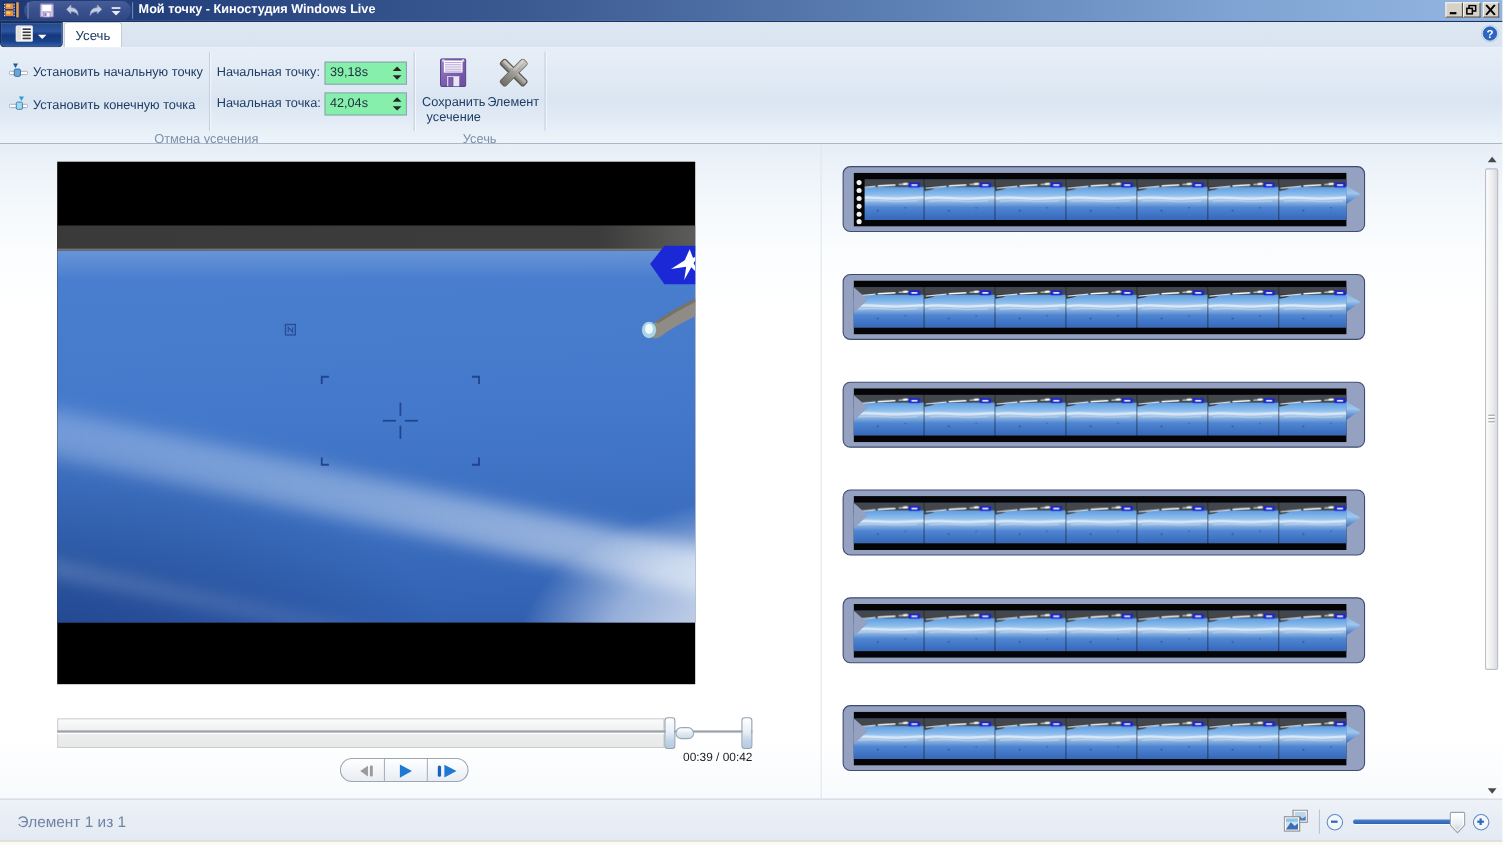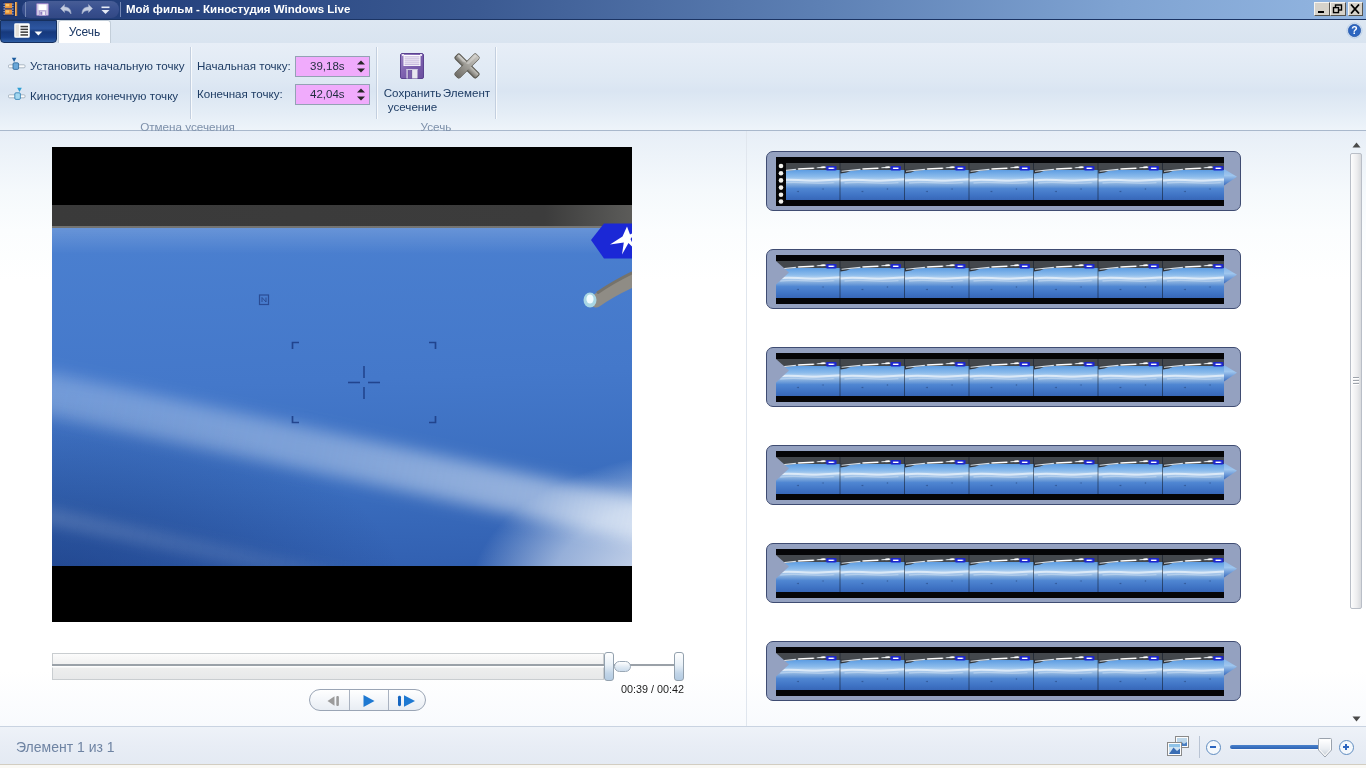--- a/index.html
+++ b/index.html
@@ -25,21 +25,21 @@
   #tab1 { left:58px; top:20px; width:53px; height:23px; background:#fff; border:1px solid #c3ced9; border-bottom:none; border-radius:3px 3px 0 0;
     color:#1a3764; font-size:12px; text-align:center; line-height:22px; }
 
   
   #ribbon { left:0; top:43px; width:1366px; height:88px;
     background:linear-gradient(#e7eef7 0%,#dfe9f4 40%,#dae5f2 55%,#e4edf6 80%,#eef4fa 100%);
     border-bottom:1px solid #a9b8cc; }
   .gsep { top:47px; height:72px; width:1px; background:#c3cfdf; box-shadow:1px 0 0 rgba(255,255,255,.75); }
   .rlabel { color:#1e3c64; font-size:11.6px; white-space:nowrap; }
   .glabel { color:#7d90aa; font-size:11.7px; text-align:center; }
-  .spinbox { width:75px; height:21px; background:#f0abfc; border:1px solid #93a2b4; color:#1e2c3c; font-size:11.5px; line-height:19px; padding-left:14px; }
+  .spinbox { width:75px; height:21px; background:#86efac; border:1px solid #93a2b4; color:#1e2c3c; font-size:11.5px; line-height:19px; padding-left:4px; }
 
   
   #content { left:0; top:131px; width:1366px; height:595px;
     background:linear-gradient(180deg,#e7eef7 0px,#edf3f9 25px,#f5f9fc 60px,#fbfdfe 100px,#ffffff 150px,#ffffff 540px,#f8fafd 596px); }
   #vdivider { left:746px; top:131px; width:1px; height:595px; background:#e0e6ee; }
 
   
   #video { left:52px; top:147px; width:580px; height:475px; background:#000; overflow:hidden; }
   #wing { left:0; top:58px; width:632px; height:23px;
     background:linear-gradient(to right,#3a3a3a 0%,#3c3c3c 78%,#585856 90%,#6e6c68 100%); }
@@ -132,21 +132,21 @@
 
 <svg class="abs" style="left:80px; top:3px;" width="15" height="13" viewBox="0 0 15 13">
   <path d="M2.5,5.5 L6.5,1.5 L6.5,4 C11,4 13,6.5 13,11 C11.5,8.5 10,7.5 6.5,7.5 L6.5,9.5 Z" fill="#c3cce0" stroke="#9aa6c4" stroke-width="0.6" transform="scale(-1,1) translate(-15,0)"></path>
 </svg>
 
 <svg class="abs" style="left:101px; top:6px;" width="9" height="8" viewBox="0 0 9 8">
   <rect x="0.5" y="0.5" width="8" height="1.6" fill="#e6ebf5"></rect>
   <path d="M0.5,4 L8.5,4 L4.5,8 Z" fill="#e6ebf5"></path>
 </svg>
 <div class="abs" style="left:119.5px; top:2px; width:1px; height:15px; background:#7286b4;"></div>
-<div id="apptitle" class="abs">Мой фильм - Киностудия Windows Live</div>
+<div id="apptitle" class="abs">Мой точку - Киностудия Windows Live</div>
 <div class="abs winbtn" style="left:1314px;">
   <div style="position:absolute; left:2.5px; top:8px; width:6.5px; height:2.2px; background:#000;"></div>
 </div>
 <div class="abs winbtn" style="left:1330px;">
   <svg width="12" height="10" viewBox="0 0 12 10" style="position:absolute; left:0.5px; top:0.5px;">
     <rect x="3.5" y="1" width="6" height="5" fill="none" stroke="#000" stroke-width="1.4"></rect>
     <rect x="1.5" y="3.6" width="5" height="5" fill="#d6d2ca" stroke="#000" stroke-width="1.4"></rect>
   </svg>
 </div>
 <div class="abs winbtn" style="left:1347.5px;">
@@ -185,23 +185,23 @@
   <rect x="5" y="5.8" width="5.6" height="6.6" rx="1.2" fill="#6aa7d8" stroke="#2a6396" stroke-width="0.8"></rect>
   <path d="M3.8,0.8 L8.4,0.8 L6.1,4.9 Z" fill="#1d5c9e"></path>
 </svg>
 
 <svg class="abs" style="left:8px; top:87px;" width="18" height="14" viewBox="0 0 18 14">
   <rect x="0.5" y="7.8" width="16.5" height="3" rx="1" fill="#fafcfd" stroke="#9aa8b8" stroke-width="0.8"></rect>
   <rect x="6.8" y="5.8" width="5.6" height="6.6" rx="1.2" fill="#a5d8f0" stroke="#2a7ab0" stroke-width="0.8"></rect>
   <path d="M9.2,0.8 L13.8,0.8 L11.5,4.9 Z" fill="#2e9fd4"></path>
 </svg>
 <div class="abs rlabel" style="left:30px; top:59px;">Установить начальную точку</div>
-<div class="abs rlabel" style="left:30px; top:89px;">Киностудия конечную точку</div>
+<div class="abs rlabel" style="left:30px; top:89px;">Установить конечную точка</div>
 <div class="abs rlabel" style="left:197px; top:59px;">Начальная точку:</div>
-<div class="abs rlabel" style="left:197px; top:87px;">Конечная точку:</div>
+<div class="abs rlabel" style="left:197px; top:87px;">Начальная точка:</div>
 <div class="abs spinbox" style="left:295px; top:56px;">39,18s</div>
 <div class="abs spinbox" style="left:295px; top:84px;">42,04s</div>
 <svg class="abs" style="left:356px; top:60px;" width="10" height="13" viewBox="0 0 10 13">
   <path d="M1,4.5 L9,4.5 L5,0.5 Z" fill="#262626"></path>
     <path d="M1,8.5 L9,8.5 L5,12.5 Z" fill="#262626"></path>
 </svg>
 <svg class="abs" style="left:356px; top:88px;" width="10" height="13" viewBox="0 0 10 13">
   <path d="M1,4.5 L9,4.5 L5,0.5 Z" fill="#262626"></path>
     <path d="M1,8.5 L9,8.5 L5,12.5 Z" fill="#262626"></path>
 </svg>

